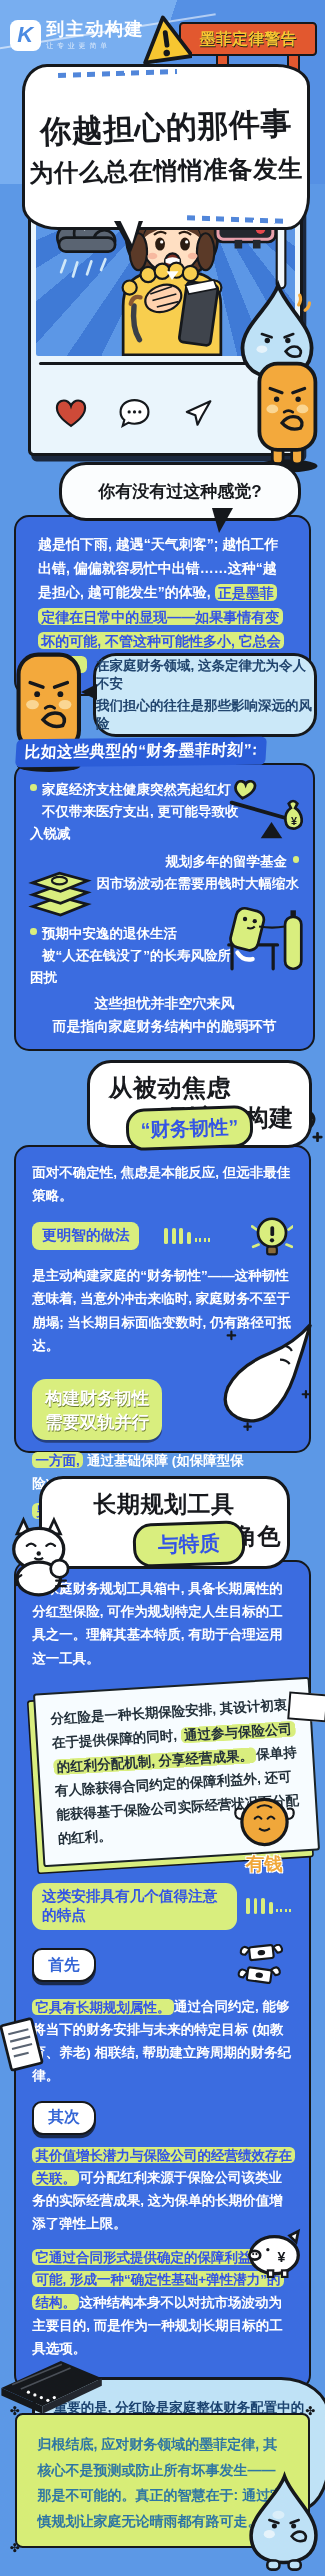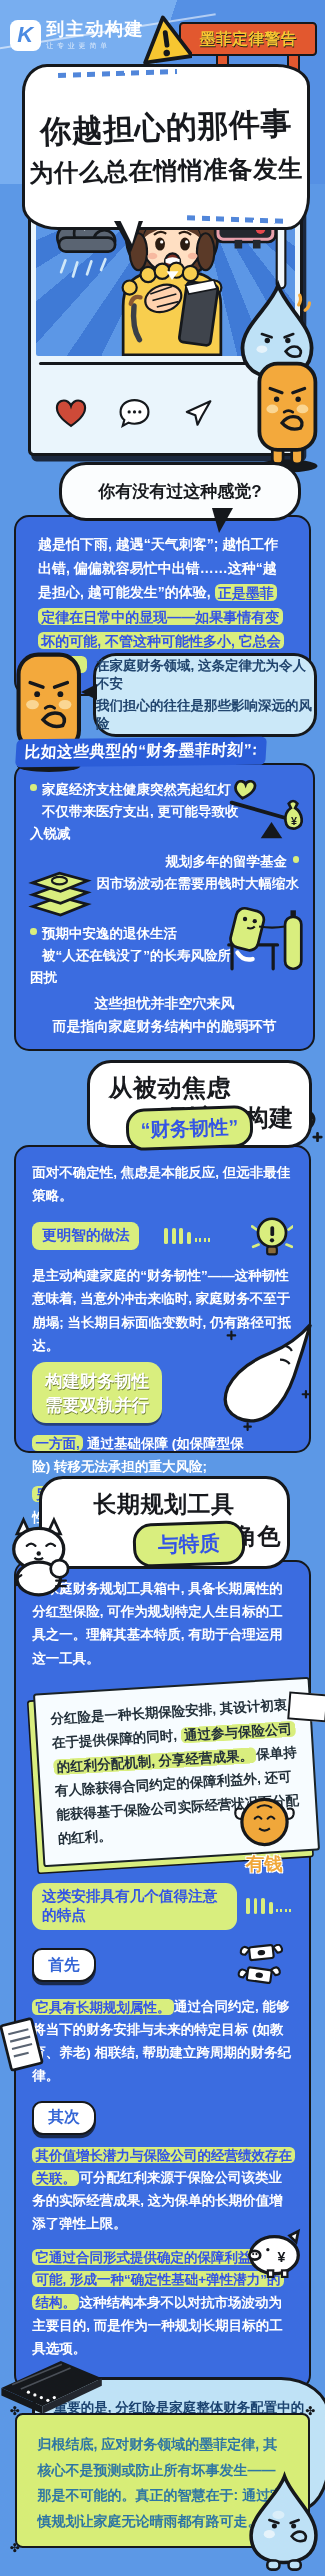--- a/index.html
+++ b/index.html
@@ -342,21 +342,21 @@
         </span>
       <svg style="margin-left:auto;" width="42" height="46" viewBox="0 0 78 84">
         <path d="M10,30 l-8,-6 M70,30 l8,-6 M14,58 l-10,4 M66,58 l10,4" stroke="#D9EE7E" stroke-width="5" stroke-linecap="round"></path>
         <circle cx="39" cy="36" r="26" fill="#D9EE7E" stroke="#15181C" stroke-width="5"></circle>
         <rect x="30" y="62" width="18" height="14" rx="4" fill="#8A6B3A" stroke="#15181C" stroke-width="4"></rect>
         <rect x="36" y="24" width="7" height="18" rx="3" fill="#15181C"></rect>
           <circle cx="39" cy="50" r="4" fill="#15181C"></circle>
       </svg>
     </div>
     <div class="ptxt" style="font-size:13.5px;margin-top:5.4px;width:100%;">是主动构建家庭的“财务韧性”——这种韧性意味着, 当意外冲击来临时, 家庭财务不至于崩塌; 当长期目标面临变数时, 仍有路径可抵达。</div>
-    <div style="margin-top:5px;display:inline-block;background:#D9EE7E;border-radius:14px;padding:6.5px 13px;text-align:center;
+    <div style="margin-top:22px;display:inline-block;background:#D9EE7E;border-radius:14px;padding:6.5px 13px;text-align:center;
                 box-shadow:0 2.7px 0 rgba(15,20,30,.5);">
       <div style="color:#fff;font-size:17.3px;font-weight:900;text-shadow:0.5px 0.5px 0 #6A7A2E;">构建财务韧性</div>
       <div style="color:#fff;font-size:17.3px;font-weight:900;text-shadow:0.5px 0.5px 0 #6A7A2E;">需要双轨并行</div>
     </div>
     <div class="ptxt" style="font-size:13.5px;margin-top:8.7px;width:217px;">
       <span class="hl">一方面,</span><span> 通过基础保障 (如保障型保险) 转移无法承担的重大风险;</span>
     </div>
     <div class="ptxt" style="font-size:13.5px;margin-top:4.3px;width:233px;">
       <span class="hl">另一方面,</span><span> 为重要人生目标建立“确定性规划”, 为家庭财务注入稳定力量。</span>
     </div>

